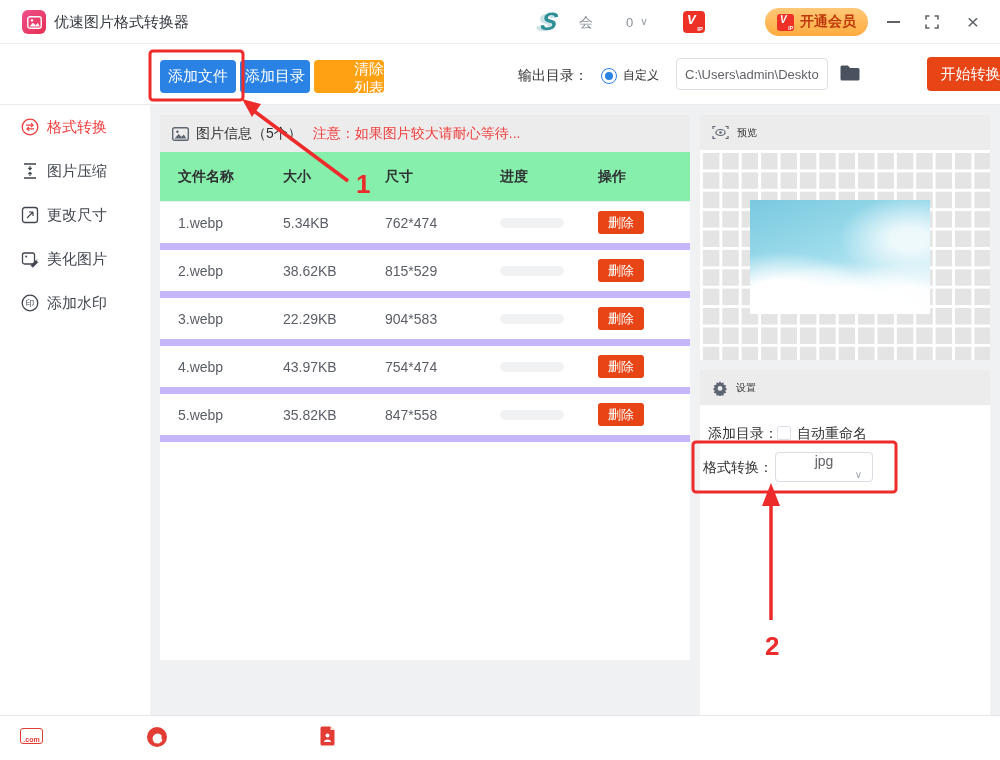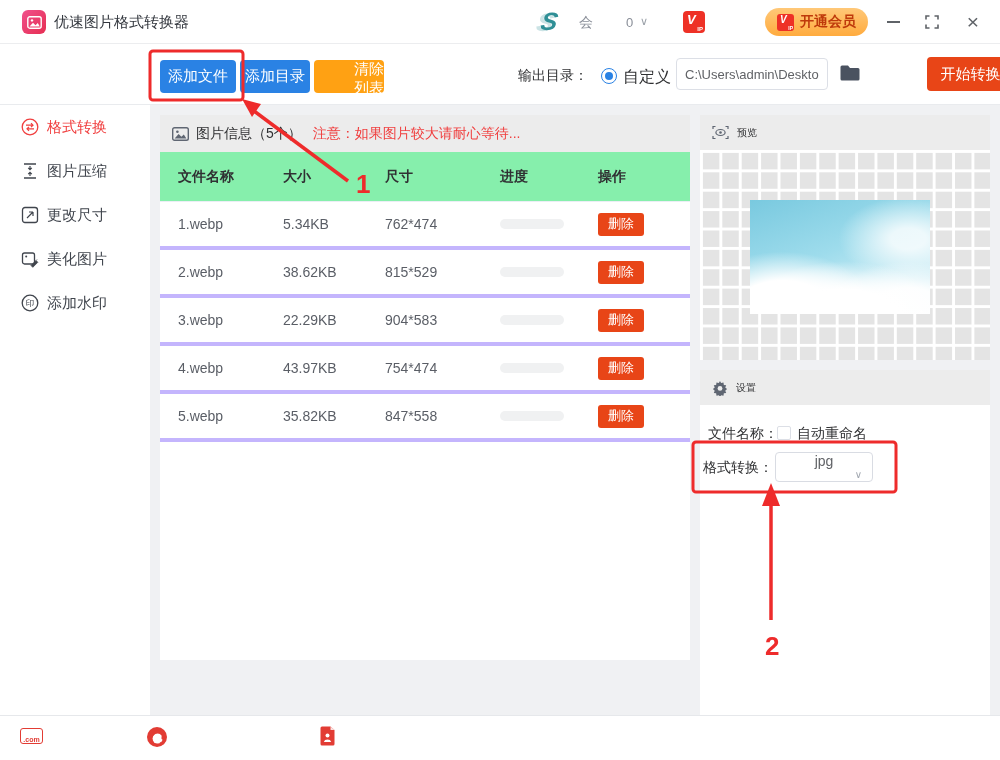--- a/index.html
+++ b/index.html
@@ -35,42 +35,42 @@
   .toolbar { position:absolute; left:0; top:44px; width:1000px; height:61px; background:#fff; border-bottom:1px solid #e9ebee; z-index:4; }
   .tbtn { position:absolute; top:16px; height:33px; border:none; border-radius:4px; color:#fff; font-size:15px; font-family:inherit; cursor:pointer; }
   .btn-blue { background:var(--accent-blue,#2a82e4); }
   .btn-orange { background:var(--warning-orange,#ffa113); }
   .btn-add-files { left:160px; width:76px; }
   .btn-add-dir  { left:240px; width:70px; }
   .btn-clear    { left:314px; width:70px;padding-left:40px; }
   .out-label { position:absolute; left:518px; top:23px; font-size:14px; color:#303133; }
   .radio { position:absolute; left:601px; top:24px; width:16px; height:16px; border:1px solid var(--accent-blue,#2a82e4); border-radius:50%; background:#fff; cursor:pointer; }
   .radio::after { content:""; position:absolute; left:3px; top:3px; width:8px; height:8px; border-radius:50%; background:var(--accent-blue,#2a82e4); }
-  .custom-label { position:absolute; left:623px; top:23px; font-size:16px; color:#303133;text-align:center; }
+  .custom-label { position:absolute; left:623px; top:23px; font-size:12px; color:#303133;text-align:center; }
   .path-input { position:absolute; left:676px; top:14px; width:152px; height:32px; border:1px solid #dcdfe6; border-radius:4px; padding:0 8px; font-size:13px; color:#606266; font-family:inherit; }
   .folder-btn { position:absolute; left:838px; top:18px; width:24px; height:24px; border:none; background:transparent; cursor:pointer; padding:0; }
   .btn-start { position:absolute; left:927px; top:13px; width:87px; height:34px; border:none; border-radius:4px; background:var(--danger-red,#e84517); color:#fff; font-size:15px; font-family:inherit; cursor:pointer; }
 
   
   .sidebar { position:absolute; left:0; top:105px; width:150px; height:610px; background:#fff; z-index:3; }
   .side-item { display:flex; align-items:center; gap:8px; height:44px; padding-left:21px; font-size:15px; color:#40454d; cursor:pointer; }
   .side-item.active { color:var(--active-red,#f03e3e); }
   .side-item svg { flex:none; }
 
   
   .main { position:absolute; left:150px; top:105px; width:850px; height:610px; background:#f0f1f3; }
 
   
   .file-panel { position:absolute; left:10px; top:10px; width:530px; height:545px; background:#fff; }
   .info-bar { display:flex; align-items:center; height:37px; background:#ececec; padding-left:12px; gap:7px; }
   .info-title { font-size:14px; color:#303133; }
   .notice { font-size:14px; color:var(--notice-red,#f03e3e); margin-left:4px; }
   .col-head, .frow { display:grid; grid-template-columns:105px 102px 115px 98px 1fr; align-items:center; padding-left:18px; }
   .col-head { height:50px; background:#86efac; border-bottom:1px solid #ebeef5; font-size:14px; font-weight:bold; color:#303133; }
-  .frow { height:48px; border-bottom:4px solid #c4b5fd; font-size:14px; color:#5a5e66; }
+  .frow { height:48px; border-bottom:7px solid #c4b5fd; font-size:14px; color:#5a5e66; }
   .pill { display:block; width:64px; height:10px; border-radius:5px; background:#f0f1f2; }
   .del-btn { width:46px; height:23px; border:none; border-radius:3px; background:var(--danger-red,#e84517); color:#fff; font-size:13px; font-family:inherit; cursor:pointer; }
 
   
   .preview-block { position:absolute; left:550px; top:10px; width:290px; height:255px; }
   .panel-head { display:flex; align-items:center; height:35px; background:#ececec; padding-left:12px; gap:8px; font-size:10px; color:#303133; }
   .checker { position:relative; width:290px; height:210px; background-color:#e4e4e4;
     background-image:linear-gradient(to right,#fff 3px,transparent 3px),linear-gradient(to bottom,#fff 3px,transparent 3px);
     background-size:19.4px 19.4px; }
   .preview-img { position:absolute; left:50px; top:50px; width:180px; height:114px;
@@ -282,21 +282,21 @@
 
   <div class="settings-block">
     <div class="panel-head">
       <svg width="16" height="16" viewBox="0 0 16 16">
         <path d="M8 0.8 l1.2 2.2 2.5-0.6 0.4 2.5 2.5 0.5 -1 2.3 1.9 1.7 -1.9 1.7 1 2.3 -2.5 0.5 -0.4 2.5 -2.5-0.6 -1.2 2.2 -1.2-2.2 -2.5 0.6 -0.4-2.5 -2.5-0.5 1-2.3 -1.9-1.7 1.9-1.7 -1-2.3 2.5-0.5 0.4-2.5 2.5 0.6 Z" fill="#5f6672" transform="scale(0.94) translate(0.5,0.3)"></path>
         <circle cx="8" cy="8.4" r="2.4" fill="#ececec"></circle>
       </svg>
       <span>设置</span>
     </div>
     <div class="settings-body">
-      <span class="naming-label">文件名称：</span>
+      <span class="naming-label">添加目录：</span>
       <span class="checkbox"></span>
       <span class="rename-label">自动重命名</span>
 
       <span class="format-label">格式转换：</span>
       <div class="format-select">
         <span>jpg</span>
         <span class="caret">∨</span>
       </div>
     </div>
   </div>

